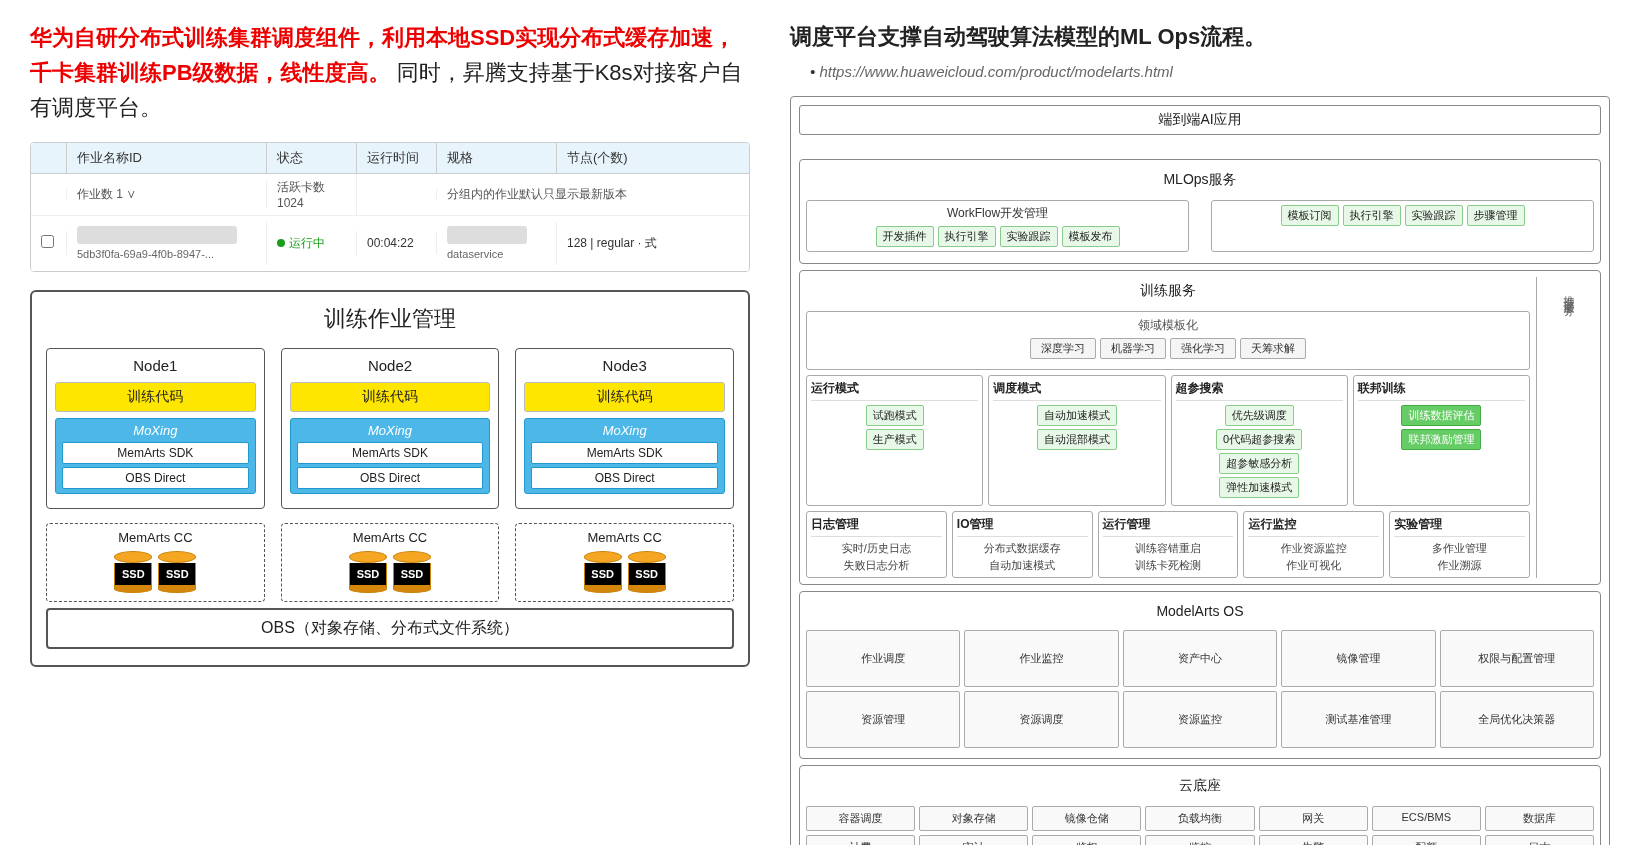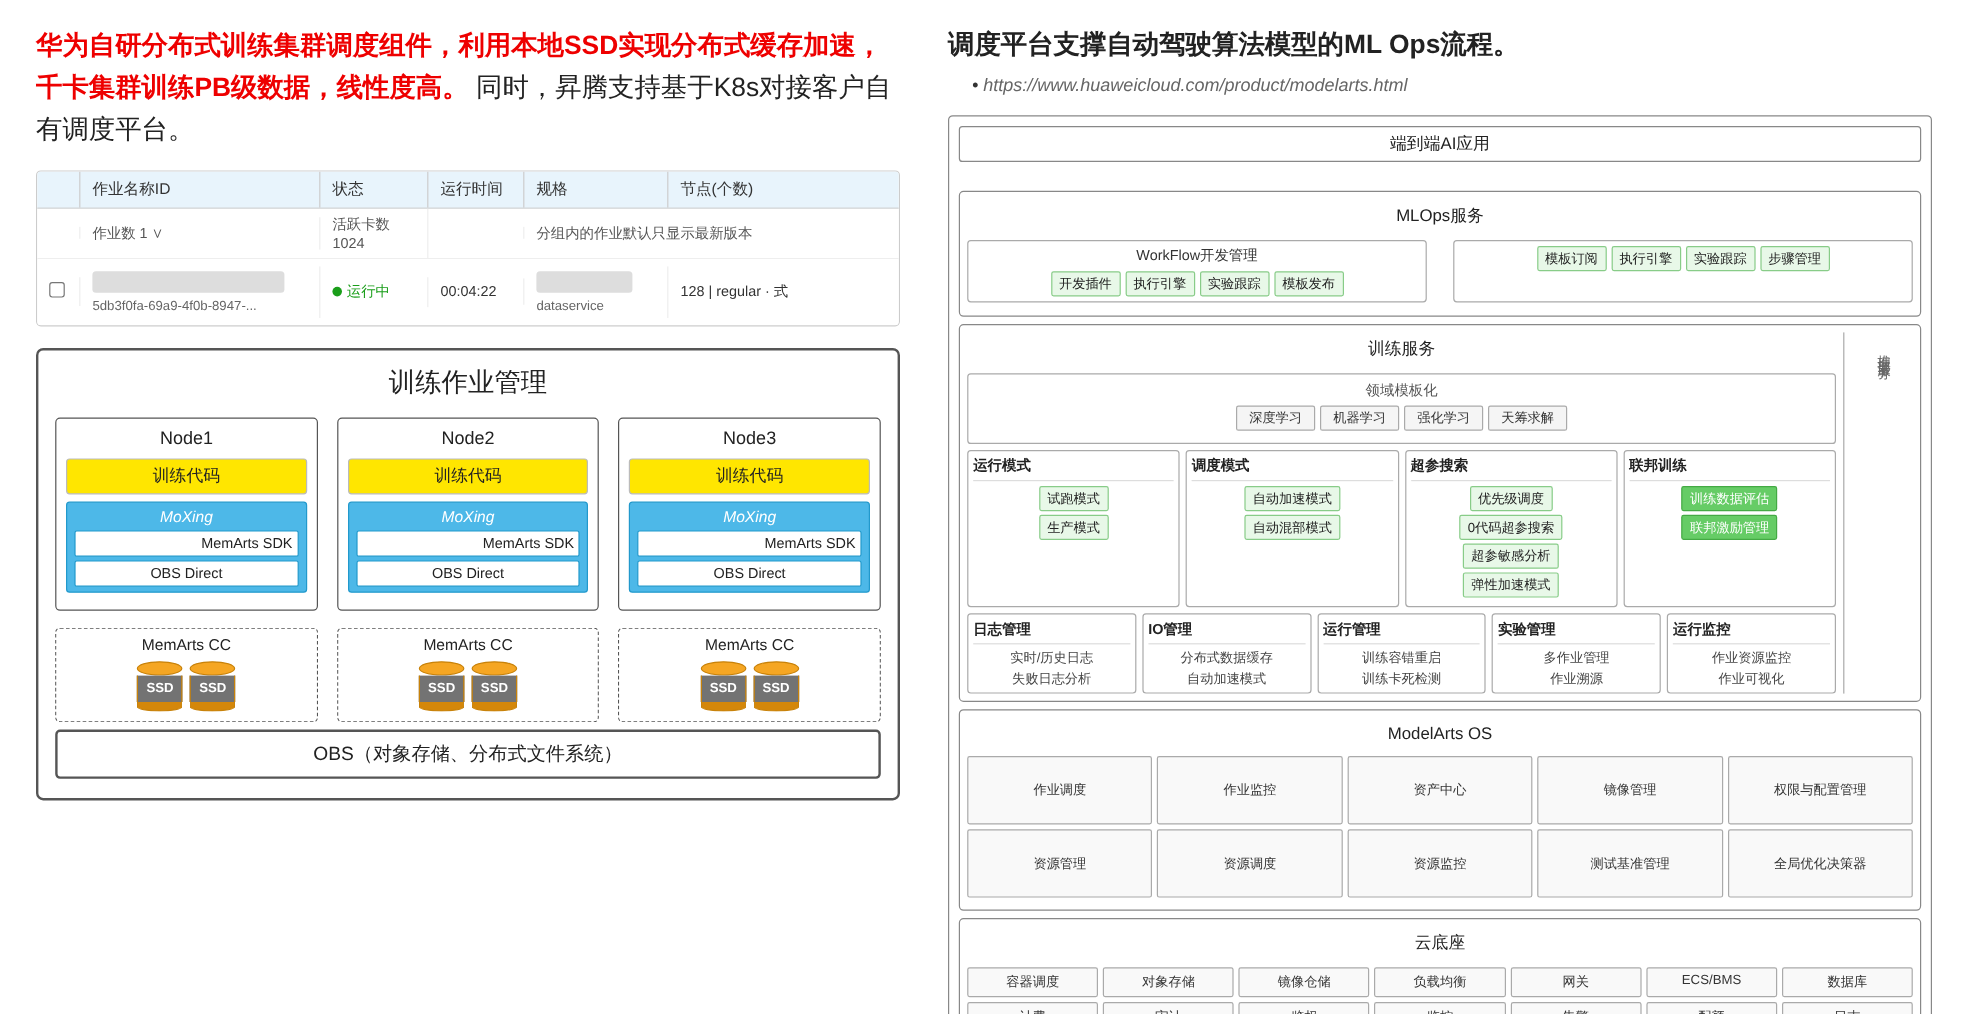--- a/index.html
+++ b/index.html
@@ -165,21 +165,21 @@
       margin-bottom: 4px;
       font-style: italic;
     }
     .memarts-sdk {
       background: #fff;
       border: 1px solid #2299cc;
       border-radius: 2px;
       padding: 3px 4px;
       font-size: 12px;
       color: #222;
-      text-align: right;
+      text-align: center;
       margin-bottom: 3px;
     }
     .obs-direct {
       background: #fff;
       border: 1px solid #2299cc;
       border-radius: 2px;
       padding: 3px 4px;
       font-size: 12px;
       color: #222;
       text-align: center;
@@ -217,21 +217,21 @@
     .ssd-top {
       width: 38px;
       height: 12px;
       background: #f5a623;
       border-radius: 50%;
       border: 1.5px solid #c8820a;
     }
     .ssd-body {
       width: 38px;
       height: 22px;
-      background: #737373;
+      background: #000000;
       border-left: 1.5px solid #c8820a;
       border-right: 1.5px solid #c8820a;
       display: flex;
       align-items: center;
       justify-content: center;
       font-size: 11px;
       font-weight: bold;
       color: #fff;
     }
     .ssd-bottom {
@@ -715,29 +715,29 @@
             <div style="font-size:11px;color:#444;text-align:center;">自动加速模式</div>
           </div>
 
           <div class="mgmt-box">
             <div class="mgmt-box-title">运行管理</div>
             <div style="font-size:11px;color:#444;margin-bottom:2px;text-align:center;">训练容错重启</div>
             <div style="font-size:11px;color:#444;text-align:center;">训练卡死检测</div>
           </div>
 
           <div class="mgmt-box">
+            <div class="mgmt-box-title">运行监控</div>
+            <div style="font-size:11px;color:#444;margin-bottom:2px;text-align:center;">作业资源监控</div>
+            <div style="font-size:11px;color:#444;text-align:center;">作业可视化</div>
+          </div>
+
+          <div class="mgmt-box">
             <div class="mgmt-box-title">实验管理</div>
             <div style="font-size:11px;color:#444;margin-bottom:2px;text-align:center;">多作业管理</div>
             <div style="font-size:11px;color:#444;text-align:center;">作业溯源</div>
-          </div>
-
-          <div class="mgmt-box">
-            <div class="mgmt-box-title">运行监控</div>
-            <div style="font-size:11px;color:#444;margin-bottom:2px;text-align:center;">作业资源监控</div>
-            <div style="font-size:11px;color:#444;text-align:center;">作业可视化</div>
           </div>
         </div>
       </div>
       <div class="train-side">
         <div class="train-side-title">推理部署服务</div>
       </div>
     </div>
 
     <div class="modelarts-section">
       <div class="section-title-bar">ModelArts OS</div>

